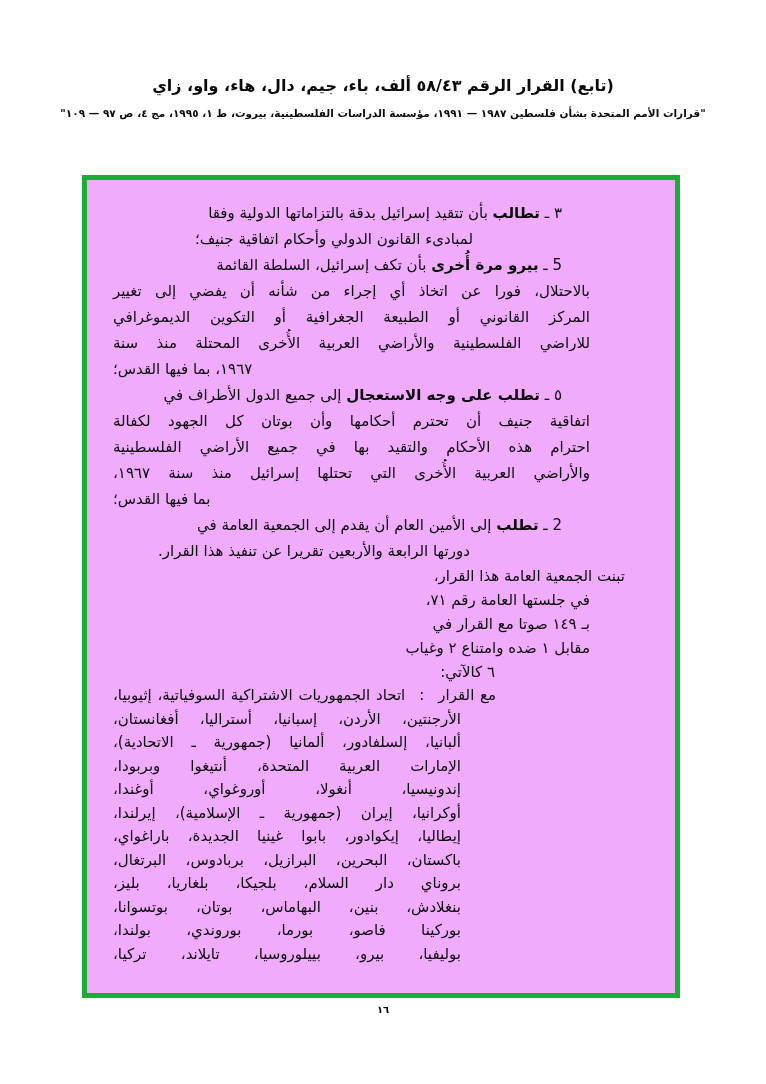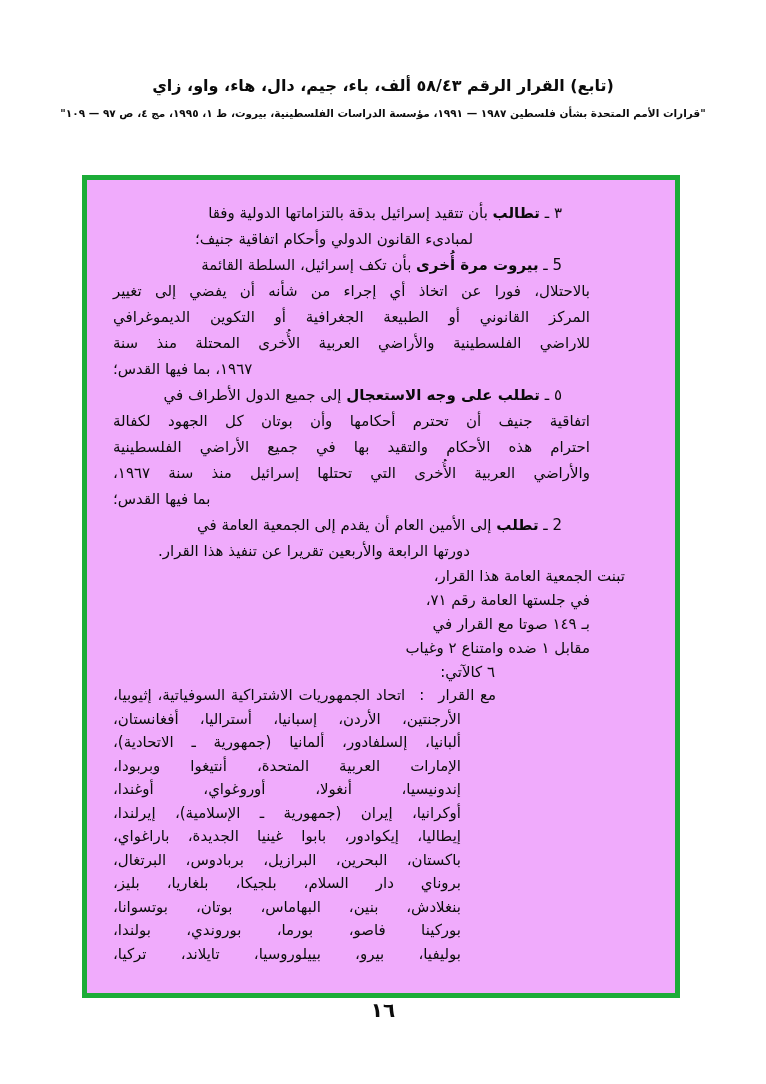--- a/index.html
+++ b/index.html
@@ -31,42 +31,42 @@
   .adopt .ln{line-height:24px;}
   .outdent{margin-right:-35px;}
   .mr95{margin-right:95px;}
   
   .votes{padding-left:0;}
   .votes .ln{line-height:23.5px;padding-right:129px;}
   .votes .first{padding-right:129px;margin-right:-35px;}
   .vsep{margin:0 14px;}
   
   .ftr{position:absolute;top:998px;right:0;left:0;text-align:center;}
-  .pageno{font-size:20px;font-weight:bold;letter-spacing:3px;}
+  .pageno{font-size:10px;font-weight:bold;letter-spacing:3px;}
 </style>
 </head>
 <body>
 
 <div class="page">
 
   <div class="hdr">
     <div class="hdr-title">(تابع) القرار الرقم ٥٨/٤٣ ألف، باء، جيم، دال، هاء، واو، زاي</div>
     <div class="hdr-src">"قرارات الأمم المتحدة بشأن فلسطين ١٩٨٧ — ١٩٩١، مؤسسة الدراسات الفلسطينية، بيروت، ط ١، ١٩٩٥، مج ٤، ص ٩٧ — ١٠٩"</div>
   </div>
 
   <div class="frame">
     <div class="content">
 
       <div>
         <div class="ln indent1"><span>٣ ـ </span><b>تطالب</b><span> بأن تتقيد إسرائيل بدقة بالتزاماتها الدولية وفقا</span></div>
         <div class="ln endln pl82">لمبادىء القانون الدولي وأحكام اتفاقية جنيف؛</div>
       </div>
 
       <div>
-        <div class="ln indent1"><span>5 ـ </span><b>بيروت مرة أُخرى</b><span> بأن تكف إسرائيل، السلطة القائمة</span></div>
+        <div class="ln indent1"><span>5 ـ </span><b>بيرو مرة أُخرى</b><span> بأن تكف إسرائيل، السلطة القائمة</span></div>
         <div class="ln just">بالاحتلال، فورا عن اتخاذ أي إجراء من شأنه أن يفضي إلى تغيير</div>
         <div class="ln just">المركز القانوني أو الطبيعة الجغرافية أو التكوين الديموغرافي</div>
         <div class="ln just">للاراضي الفلسطينية والأراضي العربية الأُخرى المحتلة منذ سنة</div>
         <div class="ln endln">١٩٦٧، بما فيها القدس؛</div>
       </div>
 
       <div>
         <div class="ln indent1"><span>٥ ـ </span><b>تطلب على وجه الاستعجال</b><span> إلى جميع الدول الأطراف في</span></div>
         <div class="ln just">اتفاقية جنيف أن تحترم أحكامها وأن بوتان كل الجهود لكفالة</div>
         <div class="ln just">احترام هذه الأحكام والتقيد بها في جميع الأراضي الفلسطينية</div>

